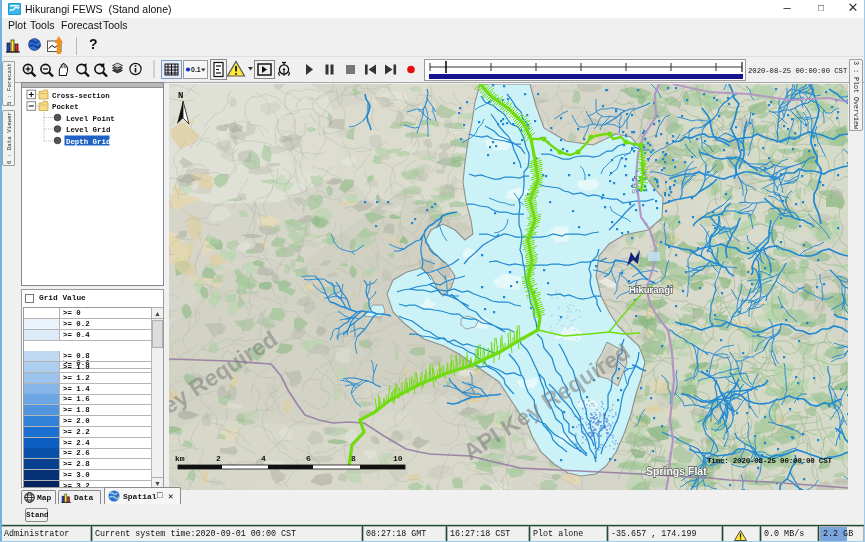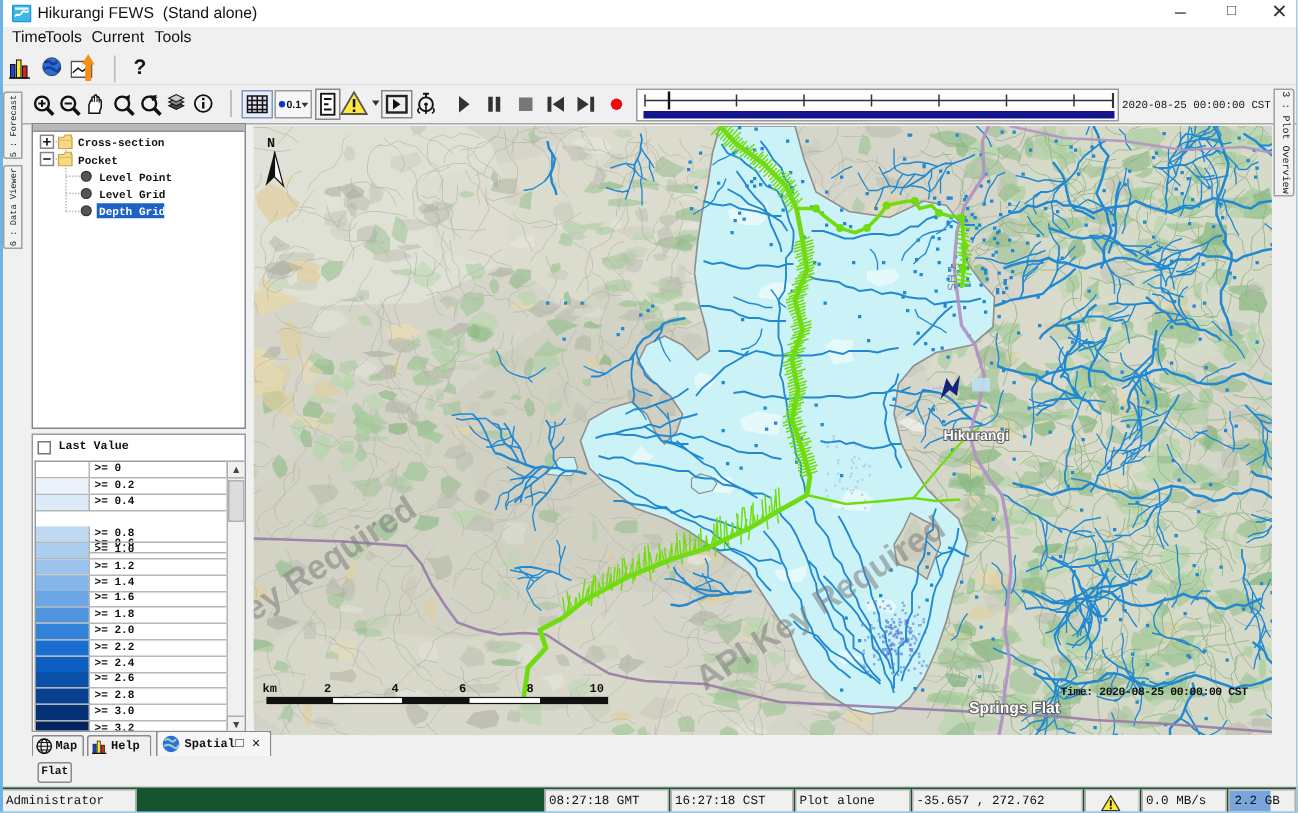--- a/index.html
+++ b/index.html
@@ -73,23 +73,23 @@
   </svg>
   <span class="txt">Hikurangi FEWS&nbsp;&nbsp;(Stand alone)</span>
   <div id="winbtns">
     <span style="right:70px">–</span>
     <span style="right:36px;font-size:10px">□</span>
     <span style="right:4px">✕</span>
   </div>
 </div>
 
 <div class="abs" id="menubar">
-  <span style="left:8px">Time</span>
+  <span style="left:8px">Plot</span>
   <span style="left:30px">Tools</span>
-  <span style="left:61px">Current</span>
+  <span style="left:61px">Forecast</span>
   <span style="left:103px">Tools</span>
 </div>
 
 <div class="abs" id="tb1">
   <svg class="icon" style="left:6px;top:3px" width="15" height="16" viewBox="0 0 15 16">
     <rect x="1" y="6" width="3" height="9" fill="#2244cc" stroke="#111" stroke-width="0.7"></rect>
     <rect x="5" y="3" width="3" height="12" fill="#ffee22" stroke="#111" stroke-width="0.7"></rect>
     <rect x="9" y="7" width="3" height="8" fill="#dd2222" stroke="#111" stroke-width="0.7"></rect>
     <path d="M0,15 L14,15" stroke="#111" stroke-width="1"></path>
   </svg>
@@ -267,21 +267,21 @@
         <text x="30" y="20">Pocket</text>
         <text x="44" y="31.5">Level Point</text>
         <text x="44" y="43">Level Grid</text>
         <text x="44" y="54.5" fill="#fff">Depth Grid</text>
       </g>
     </svg>
   </div>
 
 <div class="abs" id="legendpanel">
     <div style="position:absolute;left:3px;top:4px;width:9px;height:9px;border:1px solid #777;background:#fff"></div>
-    <div class="mono" style="position:absolute;left:17px;top:4px;font-size:7.8px;font-weight:bold;color:#111">Last Value</div>
+    <div class="mono" style="position:absolute;left:17px;top:4px;font-size:7.8px;font-weight:bold;color:#111">Grid Value</div>
     <div style="position:absolute;left:1px;top:17px;width:128px;height:182px;border:1px solid #9a9a9a;border-right:none;background:#fff;overflow:hidden">
       <div class="lrow" style="top:0px">
         <span class="sw" style="background:#ffffff"></span>
         <span class="lv">&gt;= 0</span>
       </div>
       <div class="lrow" style="top:10.8px">
         <span class="sw" style="background:#eaf2fb"></span>
         <span class="lv">&gt;= 0.2</span>
       </div>
       <div class="lrow" style="top:21.6px">
@@ -1289,39 +1289,40 @@
   </svg>
   <span style="position:absolute;left:15px;top:2px">Map</span>
 </div>
 <div class="btab" style="left:58px;top:490px;width:43px;height:14px;">
   <svg class="icon" style="left:2px;top:1px" width="11" height="11" viewBox="0 0 15 16">
     <rect x="1" y="6" width="3" height="9" fill="#2244cc" stroke="#111" stroke-width="0.7"></rect>
     <rect x="5" y="3" width="3" height="12" fill="#ffee22" stroke="#111" stroke-width="0.7"></rect>
     <rect x="9" y="7" width="3" height="8" fill="#dd2222" stroke="#111" stroke-width="0.7"></rect>
     <path d="M0,15 L14,15" stroke="#111" stroke-width="1.2"></path>
   </svg>
-  <span style="position:absolute;left:15px;top:2px">Help</span>
+  <span style="position:absolute;left:15px;top:2px">Data</span>
 </div>
 <div class="btab" style="left:104px;top:487px;width:77px;height:17px;background:#f6f6f6;">
   <svg class="icon" style="left:3px;top:2px" width="12" height="12" viewBox="0 0 13 13">
     <circle cx="6.5" cy="6.5" r="6" fill="#2a6fd6"></circle>
     <path d="M2,4 Q4,2 6,4 T10,3 M1.5,8 Q5,6 8,8.5 T12,7" stroke="#9cc" stroke-width="1.6" fill="none"></path>
   </svg>
   <span style="position:absolute;left:18px;top:4px">Spatial</span>
   <span style="position:absolute;left:52px;top:3px;font-size:9px;color:#111">□</span>
   <span style="position:absolute;left:63px;top:3px;font-size:9px;color:#111">✕</span>
 </div>
-<div id="logsbtn">Flat</div>
+<div id="logsbtn">Stand</div>
 
 <div class="abs" id="status">
   <div class="scell" style="left:1px;width:90px">Administrator</div>
+  <div class="scell" style="left:92px;width:270px">Current system time:2020-09-01 00:00 CST</div>
   <div class="scell" style="left:363px;width:83px">08:27:18 GMT</div>
   <div class="scell" style="left:447px;width:82px">16:27:18 CST</div>
   <div class="scell" style="left:530px;width:77px">Plot alone</div>
-  <div class="scell" style="left:608px;width:114px">-35.657 , 272.762</div>
+  <div class="scell" style="left:608px;width:114px">-35.657 , 174.199</div>
   <div class="scell" style="left:723px;width:37px">
     <svg class="icon" style="left:10px;top:3px" width="13" height="11" viewBox="0 0 13 11">
       <path d="M6.5,0.5 L12.5,10.5 L0.5,10.5 Z" fill="#ffe93a" stroke="#333" stroke-width="0.9"></path>
       <rect x="5.9" y="3.5" width="1.2" height="4" fill="#111"></rect>
         <rect x="5.9" y="8.2" width="1.2" height="1.2" fill="#111"></rect>
     </svg>
   </div>
   <div class="scell" style="left:761px;width:57px">0.0 MB/s</div>
   <div class="scell" style="left:819px;width:45px;padding-left:0">
     <div style="position:absolute;left:0;top:0;width:27px;height:14px;background:#7aa4dc"></div>

